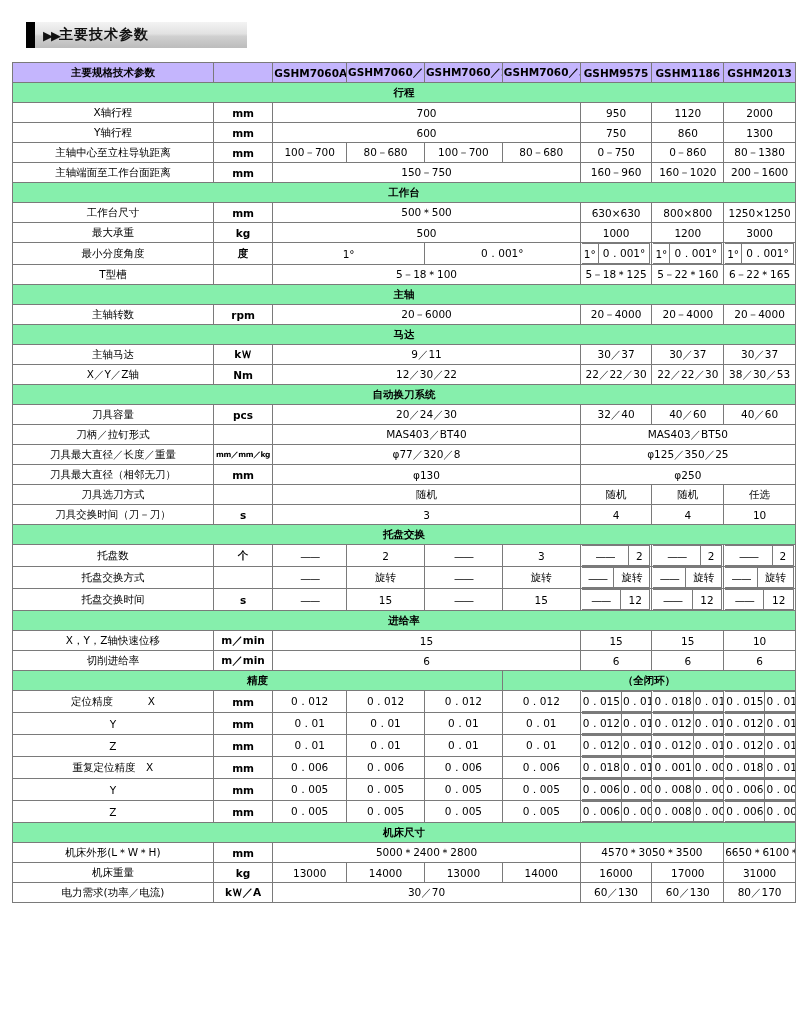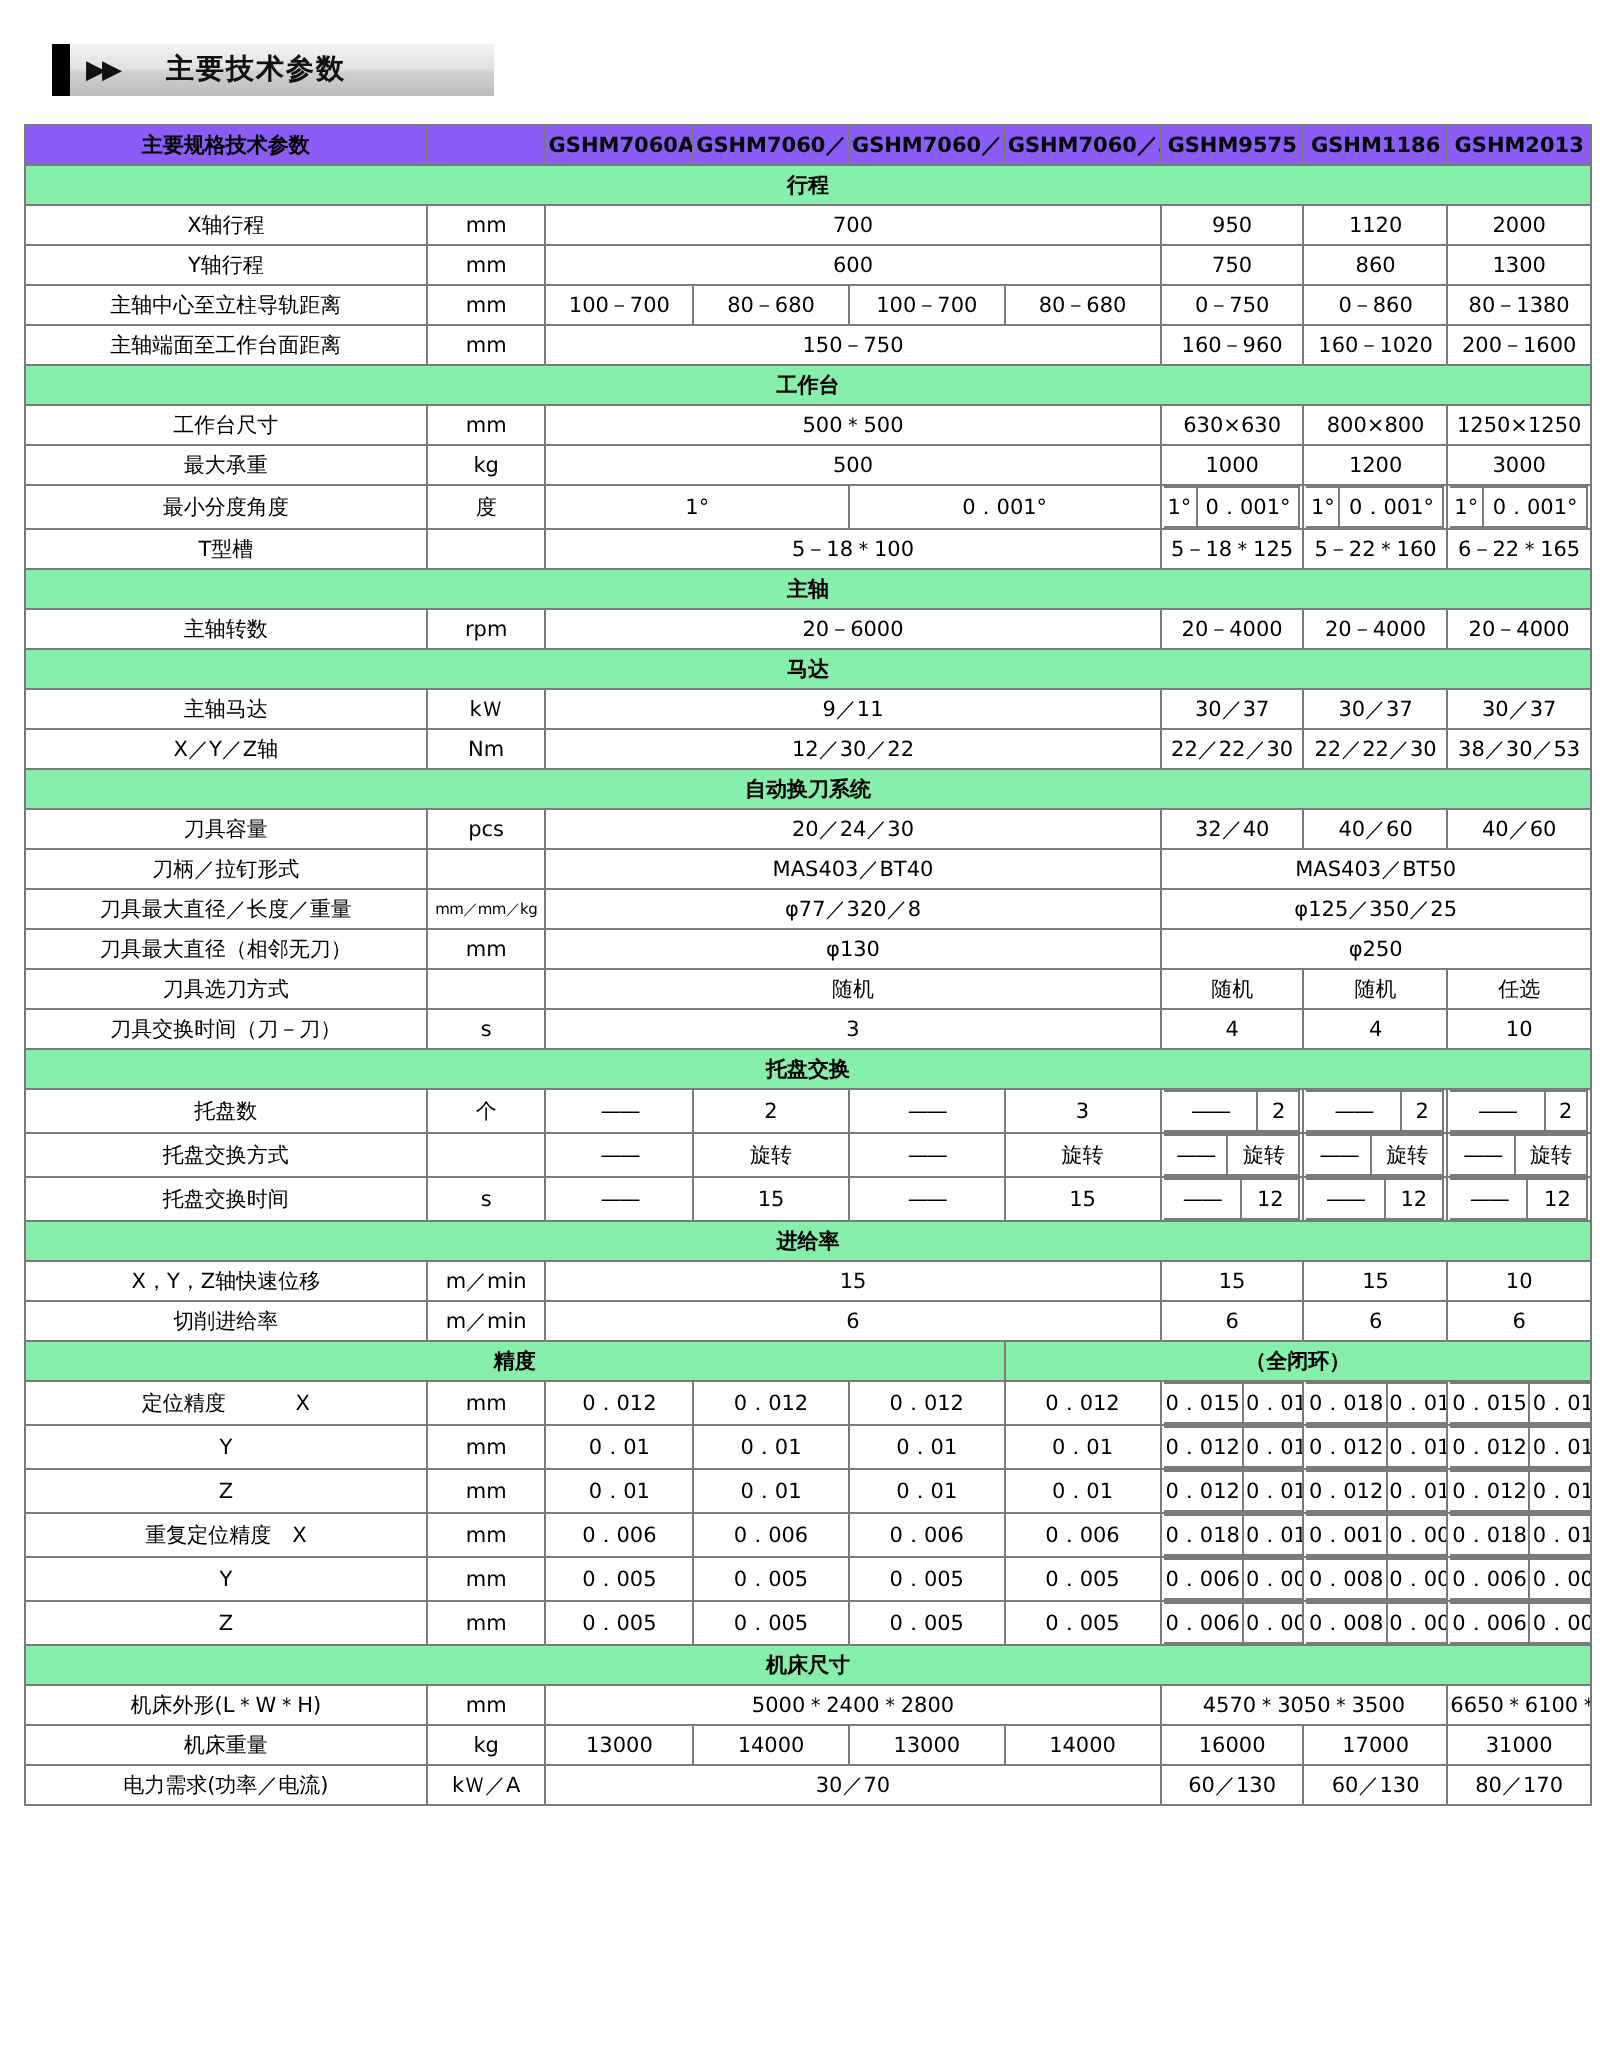--- a/index.html
+++ b/index.html
@@ -14,21 +14,21 @@
   .banner{
     position:relative;margin:22px 0 14px 18px;width:212px;height:26px;
     background:linear-gradient(to bottom,#f3f3f3 0%,#e2e2e2 45%,#d0d0d0 55%,#bcbcbc 100%);
     border-left:9px solid #000;
     display:flex;align-items:center;
   }
   .banner .arrows{
     font-size:13px;letter-spacing:-2px;margin-left:8px;color:#111;font-weight:bold;
   }
   .banner .btitle{
-    font-size:14px;font-weight:bold;margin-left:24px;letter-spacing:1px;color:#111;
+    font-size:14px;font-weight:bold;margin-left:0;letter-spacing:1px;color:#111;
   }
 
   
   table.spec{
     border-collapse:collapse;width:784px;margin-left:4px;
     table-layout:fixed;
   }
   table.spec td{
     border:1px solid #7a7a7a;
     font-size:10.5px;
@@ -44,28 +44,28 @@
   col.c1{width:58px}
   col.c2{width:72px}
   col.c3{width:76px}
   col.c4{width:76px}
   col.c5{width:76px}
   col.c6{width:70px}
   col.c7{width:70px}
   col.c8{width:70px}
 
   .hdr td{
-    background:#8b5cf6;font-weight:bold;font-size:11px;height:22px;
+    background:#c4b5fd;font-weight:bold;font-size:11px;height:22px;
   }
   .hdr td.name{font-weight:bold;}
   .section td{
     background:#86efac;text-align:left;font-weight:bold;padding-left:46px;font-size:11px;
   }
   .rowname{text-align:center;font-size:11px;}
-  .unit{font-size:9.5px;}
+  .unit{font-size:9.5px;font-weight:bold;}
   .unit.small{font-size:7.5px;letter-spacing:-0.3px;}
   .tiny{font-size:8px;}
   .dash{letter-spacing:-1px;}
   .right-note{text-align:right;padding-right:6px;font-weight:normal;}
   .splitcell{padding:0;border:1px solid #7a7a7a;}
   .splitcell table{border-collapse:collapse;width:100%;height:100%;}
   .splitcell td{border:none;border-left:1px solid #7a7a7a;height:17px;font-size:9.5px;}
   .splitcell td:first-child{border-left:none;}
 </style>
 </head>

